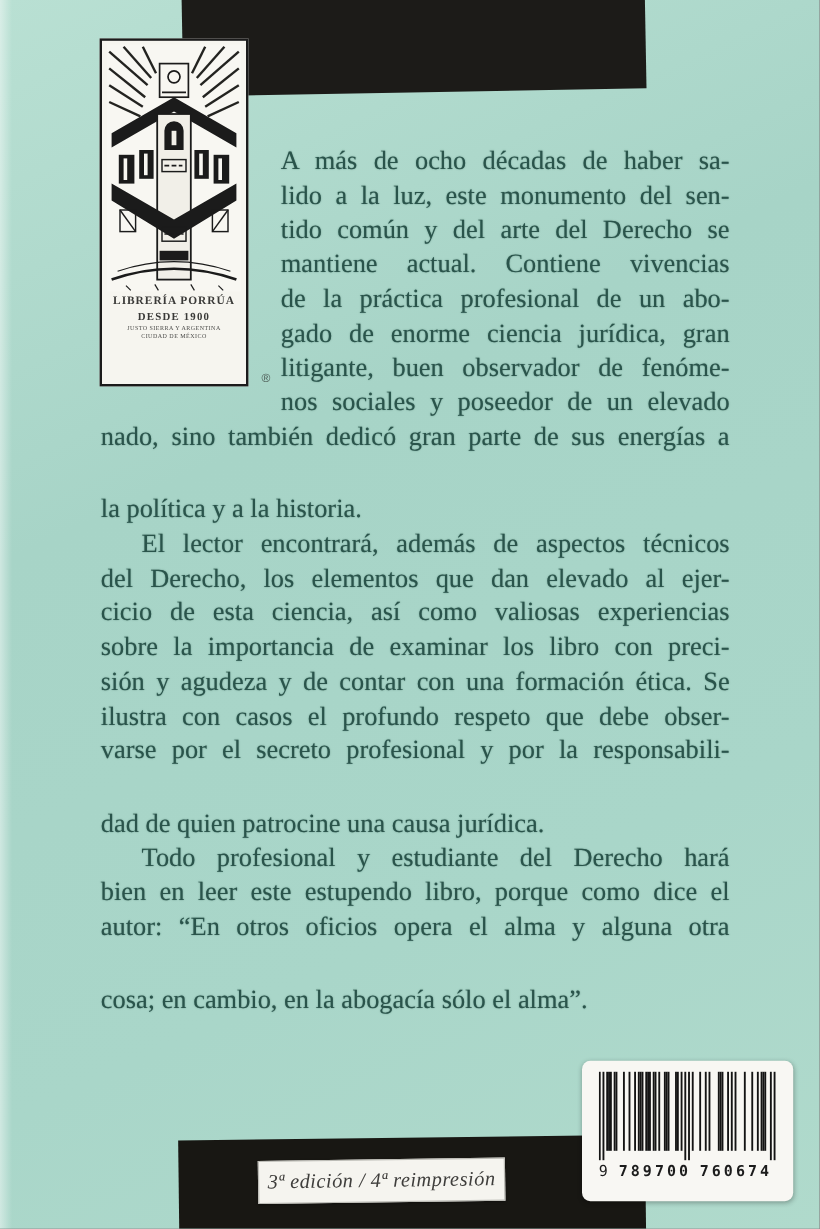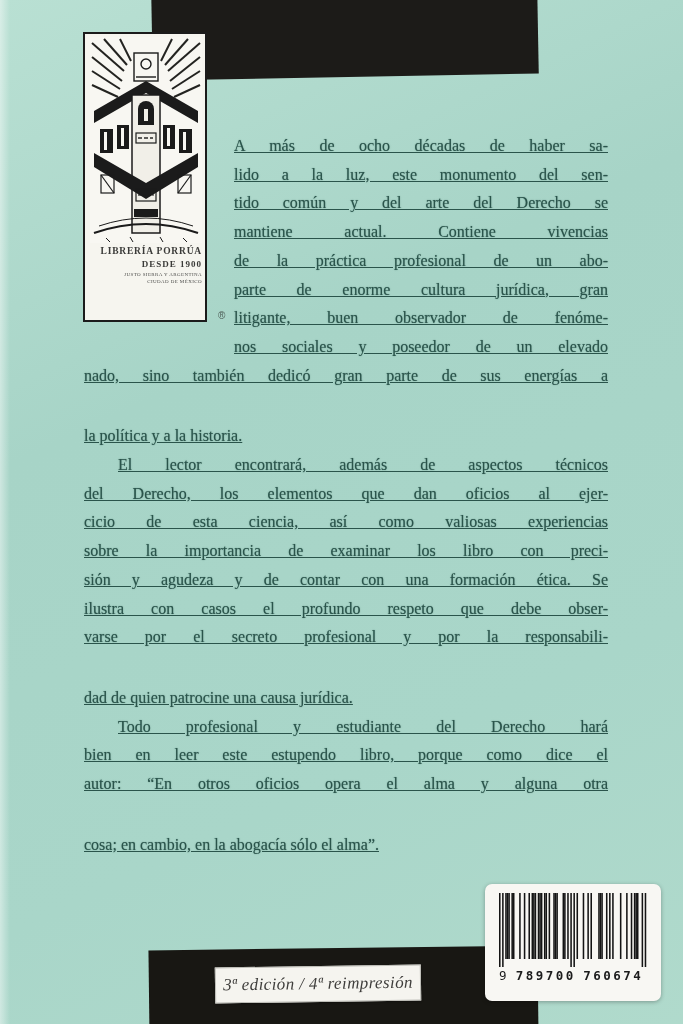--- a/index.html
+++ b/index.html
@@ -10,32 +10,32 @@
   }
   .edge-light{position:absolute;left:0;top:0;width:10px;height:1024px;
     background:linear-gradient(to right,rgba(255,255,255,.45),rgba(255,255,255,0));}
   .top-bar{position:absolute;left:152px;top:-9px;width:386px;height:86px;
     background:#1c1b18;transform:rotate(-1.05deg);}
   .bottom-band{position:absolute;left:149px;top:948px;width:389px;height:92px;
     background:#181713;transform:rotate(-0.7deg);}
   
   .logo-box{position:absolute;left:83px;top:32px;width:124px;height:290px;
     background:#f6f5ef;border:2px solid #1b1b1b;box-sizing:border-box;padding:3px;
-    display:flex;flex-direction:column;align-items:flex-end;}
+    display:flex;flex-direction:column;align-items:center;}
   .logo-box svg{display:block;width:112px;height:206px;}
   .pub-name{font-size:9.5px;font-weight:bold;letter-spacing:.8px;color:#3a3a38;margin-top:3px;white-space:nowrap;}
   .pub-since{font-size:9px;font-weight:bold;letter-spacing:1px;color:#3a3a38;margin-top:3px;}
   .pub-addr{font-size:5px;letter-spacing:.4px;color:#4c4c4a;margin-top:3px;white-space:nowrap;}
   .pub-addr + .pub-addr{margin-top:1.5px;}
   .reg{position:absolute;left:218px;top:310px;font-size:10px;color:#4b5a54;
     font-family:"Liberation Sans",sans-serif;}
   
-  .blurb{position:absolute;left:84px;top:132px;width:524px;
-    font-size:16px;line-height:28.7px;color:#2a544b;
-    text-shadow:0 0 1.2px rgba(42,84,75,.65);text-decoration:underline;}
+  .blurb{position:absolute;left:84px;top:120px;width:524px;
+    font-size:22px;line-height:28.7px;color:#2a544b;
+    text-shadow:0 0 1.2px rgba(42,84,75,.65);}
   .logo-float{float:left;width:150px;height:208px;}
   .line{text-align:justify;text-align-last:justify;}
   .line.last{text-align-last:left;margin-top:32px;}
   .line.indent{text-indent:34px;}
   
   .edition{position:absolute;left:215px;top:966px;width:206px;height:36px;
     background:#f5f4ef;border:1px solid #bcbcb6;box-sizing:border-box;
     display:flex;align-items:center;justify-content:center;transform:rotate(-0.8deg);
     box-shadow:0 1px 2px rgba(0,0,0,.35);}
   .edition span{font-style:italic;font-size:17px;color:#3f3e3c;letter-spacing:.4px;}
@@ -131,27 +131,27 @@
   </div>
   <span class="reg">®</span>
 
   <div class="blurb">
     <div class="logo-float"></div>
   <div class="line">A más de ocho décadas de haber sa-</div>
       <div class="line">lido a la luz, este monumento del sen-</div>
       <div class="line">tido común y del arte del Derecho se</div>
       <div class="line">mantiene actual. Contiene vivencias</div>
       <div class="line">de la práctica profesional de un abo-</div>
-      <div class="line">parte de enorme cultura jurídica, gran</div>
+      <div class="line">gado de enorme ciencia jurídica, gran</div>
       <div class="line">litigante, buen observador de fenóme-</div>
       <div class="line">nos sociales y poseedor de un elevado</div>
       <div class="line">nado, sino también dedicó gran parte de sus energías a</div>
       <div class="line last">la política y a la historia.</div>
       <div class="line indent">El lector encontrará, además de aspectos técnicos</div>
-      <div class="line">del Derecho, los elementos que dan oficios al ejer-</div>
+      <div class="line">del Derecho, los elementos que dan elevado al ejer-</div>
       <div class="line">cicio de esta ciencia, así como valiosas experiencias</div>
       <div class="line">sobre la importancia de examinar los libro con preci-</div>
       <div class="line">sión y agudeza y de contar con una formación ética. Se</div>
       <div class="line">ilustra con casos el profundo respeto que debe obser-</div>
       <div class="line">varse por el secreto profesional y por la responsabili-</div>
       <div class="line last">dad de quien patrocine una causa jurídica.</div>
       <div class="line indent">Todo profesional y estudiante del Derecho hará</div>
       <div class="line">bien en leer este estupendo libro, porque como dice el</div>
       <div class="line">autor: “En otros oficios opera el alma y alguna otra</div>
       <div class="line last">cosa; en cambio, en la abogacía sólo el alma”.</div>

